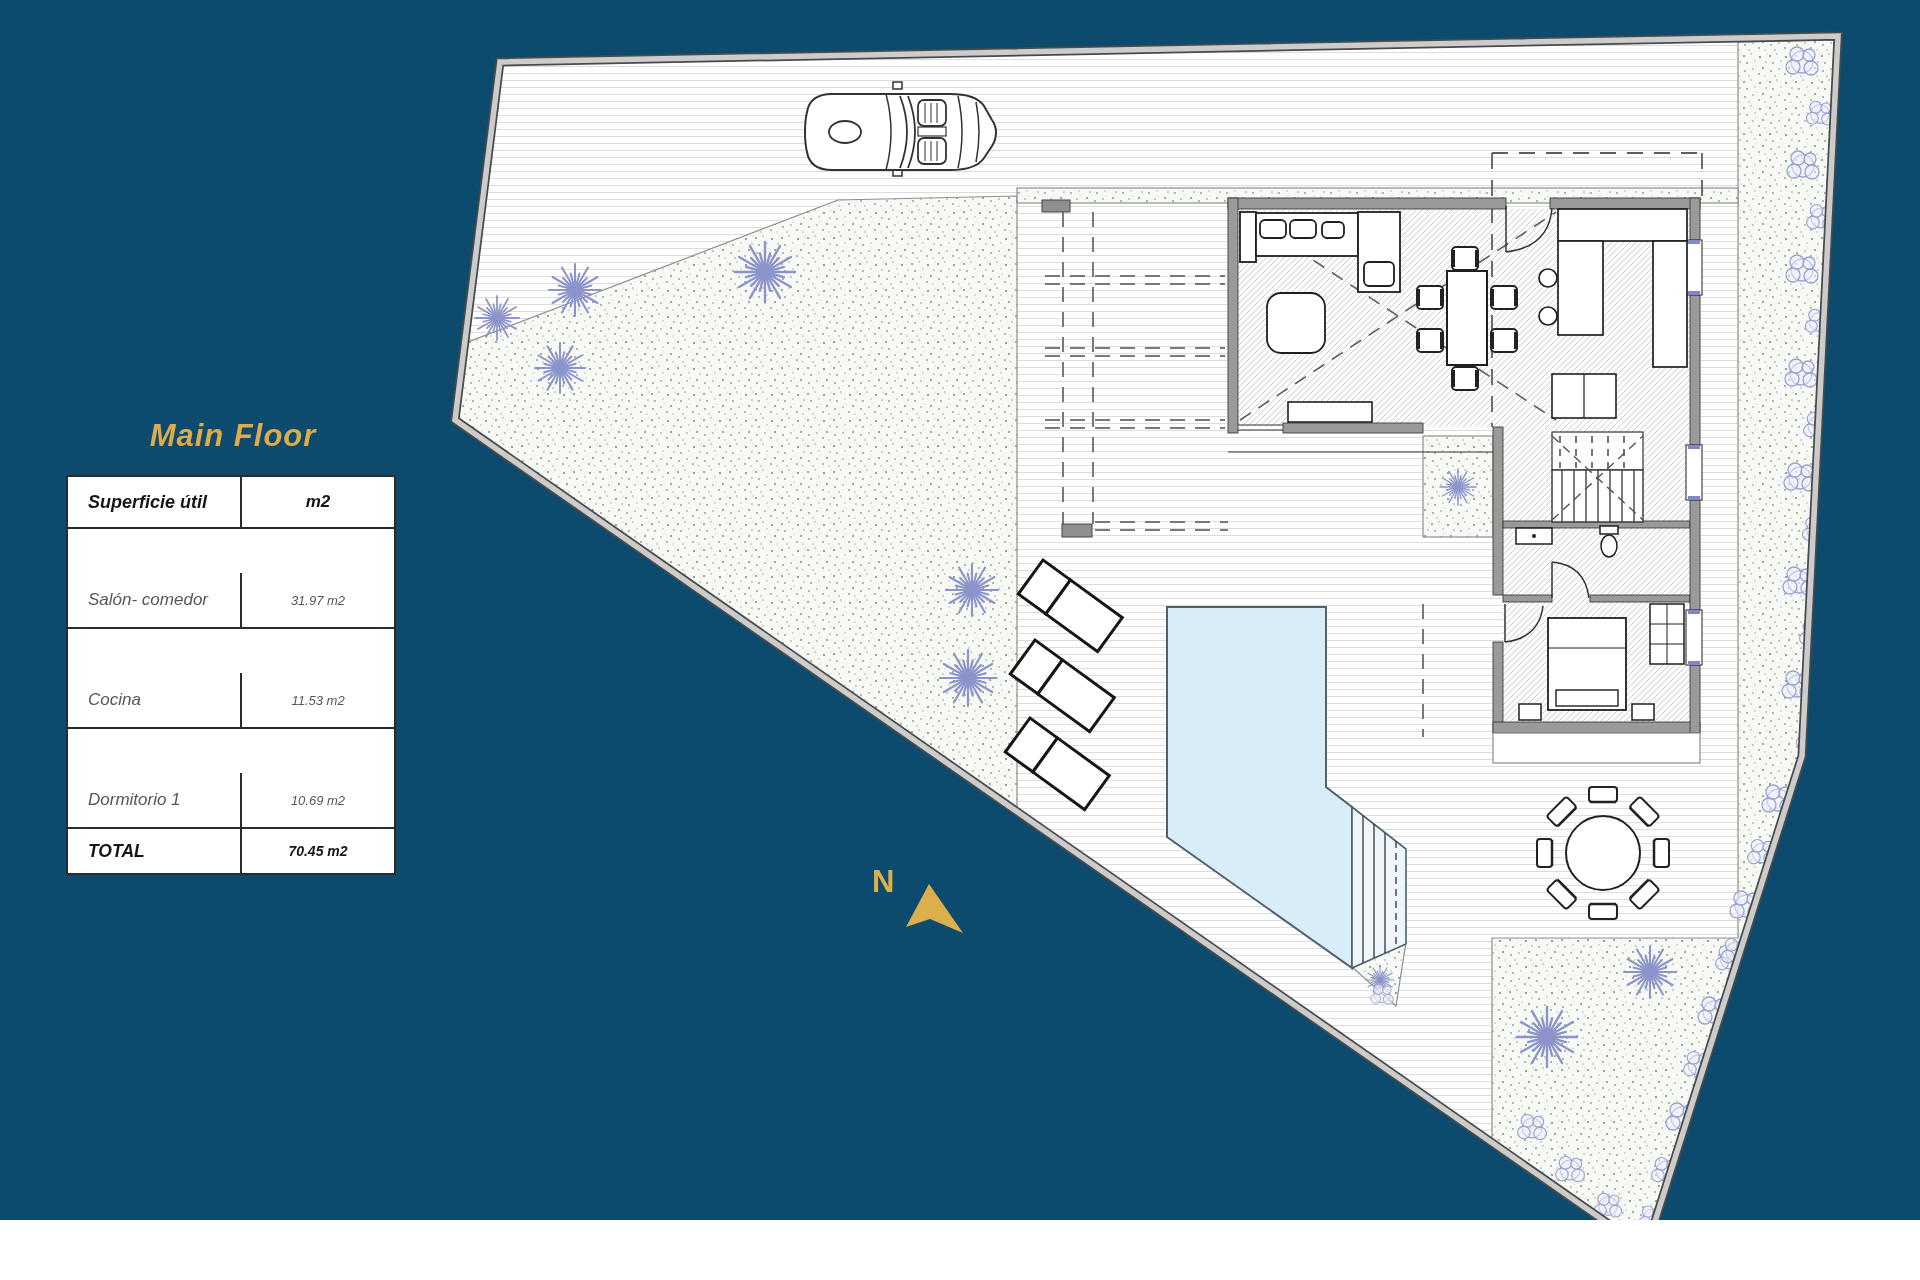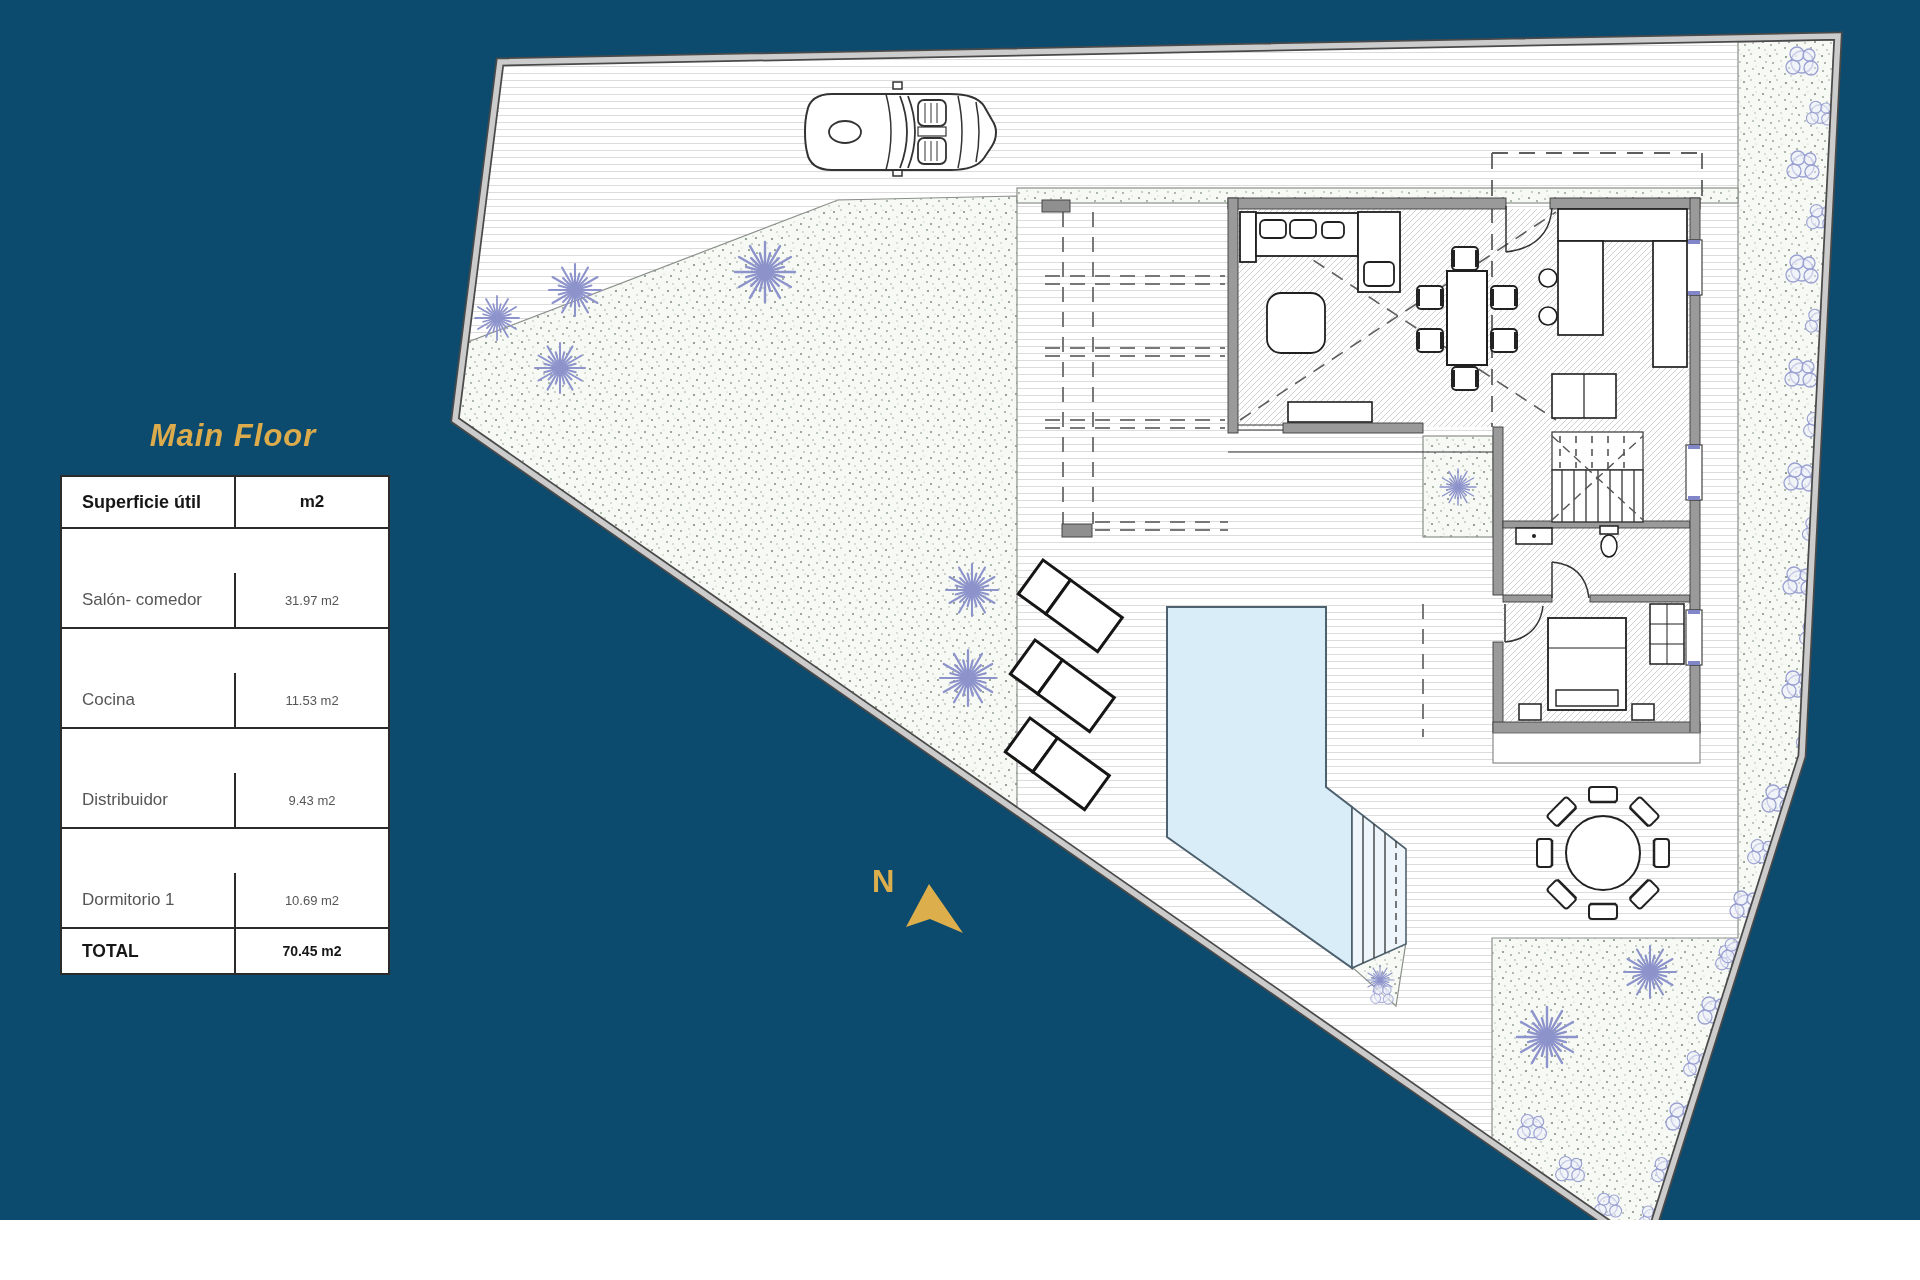--- a/index.html
+++ b/index.html
@@ -1,22 +1,22 @@
 <!DOCTYPE html>
 <html><head>
 <meta charset="utf-8">
 <style>
   html,body{margin:0;padding:0;background:#ffffff;}
   .stage{position:relative;width:1920px;height:1220px;background:#0c4a6e;overflow:hidden;
          font-family:"Liberation Sans", sans-serif;}
   .plan-svg{position:absolute;left:0;top:0;}
   .page-title{position:absolute;left:128px;top:418px;width:210px;text-align:center;
               font-size:31px;font-weight:bold;font-style:italic;color:#dcab4c;letter-spacing:1px;}
-  .area-table{position:absolute;left:60px;top:475px;width:330px;border:2px solid #2b2b2b;
-              background:#fff;box-sizing:border-box;}
+  .area-table{position:absolute;left:66px;top:475px;width:330px;border:2px solid #2b2b2b;
+              background:#fff;box-sizing:border-box;font-style:italic;}
   .t-row{display:flex;align-items:stretch;border-bottom:2px solid #2b2b2b;}
   .t-row:last-child{border-bottom:none;}
   .t-label{width:174px;border-right:2px solid #2b2b2b;display:flex;align-items:center;
            padding-left:20px;box-sizing:border-box;font-size:17px;color:#565656;}
   .t-value{flex:1;display:flex;align-items:center;justify-content:center;
            font-size:13px;color:#565656;border-radius:25px;}
   .t-head{height:50px;}
   .t-head .t-label{font-size:18px;font-weight:bold;color:#161616;}
   .t-head .t-value{font-size:17px;font-weight:bold;color:#161616;}
   .t-data{height:54px;margin-top:44px;}
@@ -408,24 +408,20 @@
   </div>
   <div class="t-row t-data">
     <div class="t-label">Salón- comedor</div>
     <div class="t-value">31.97 m2</div>
   </div>
   <div class="t-row t-data">
     <div class="t-label">Cocina</div>
     <div class="t-value">11.53 m2</div>
   </div>
   <div class="t-row t-data">
-    <div class="t-label">Distribuidor</div>
-    <div class="t-value">9.43 m2</div>
-  </div>
-  <div class="t-row t-data">
     <div class="t-label">Dormitorio 1</div>
     <div class="t-value">10.69 m2</div>
   </div>
   <div class="t-row t-total">
     <div class="t-label">TOTAL</div>
     <div class="t-value">70.45 m2</div>
   </div>
 </div>
 
 <div class="north-label">N</div>

